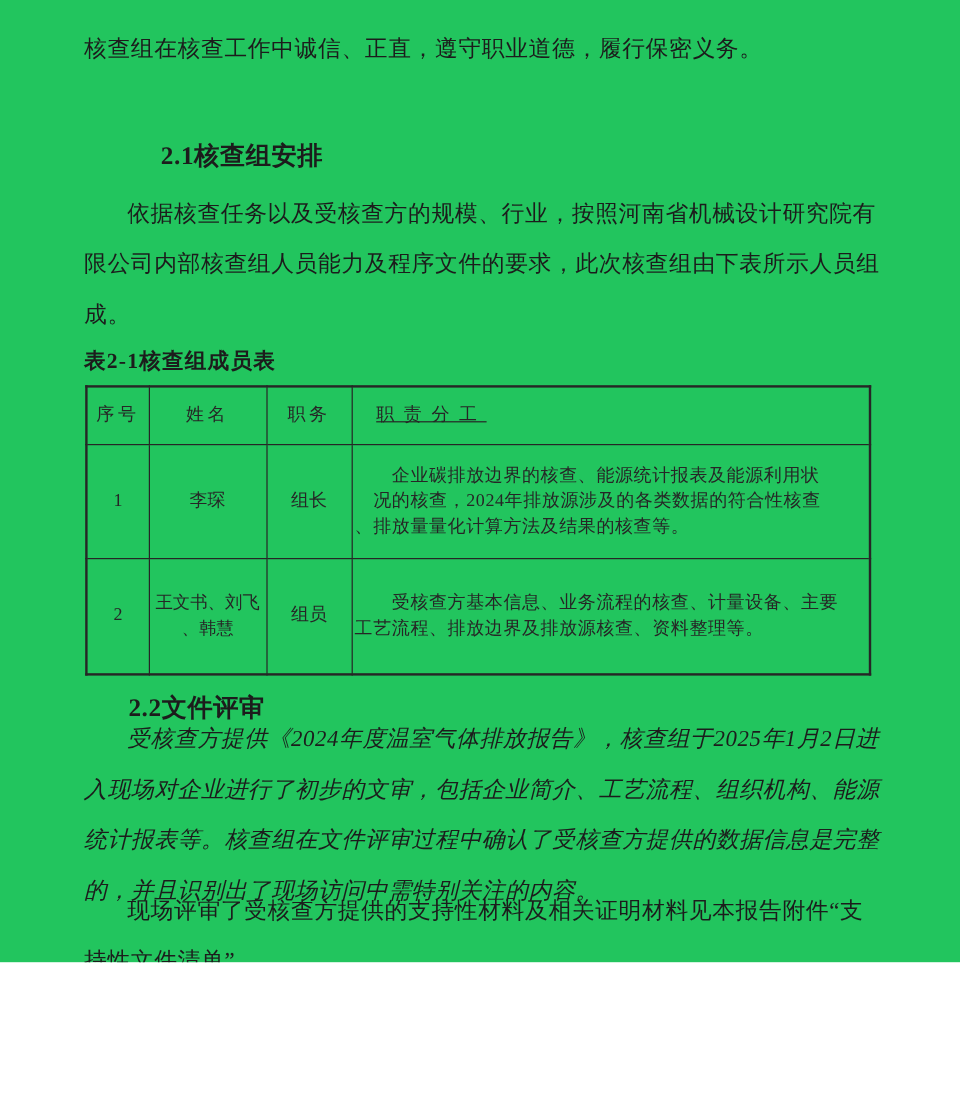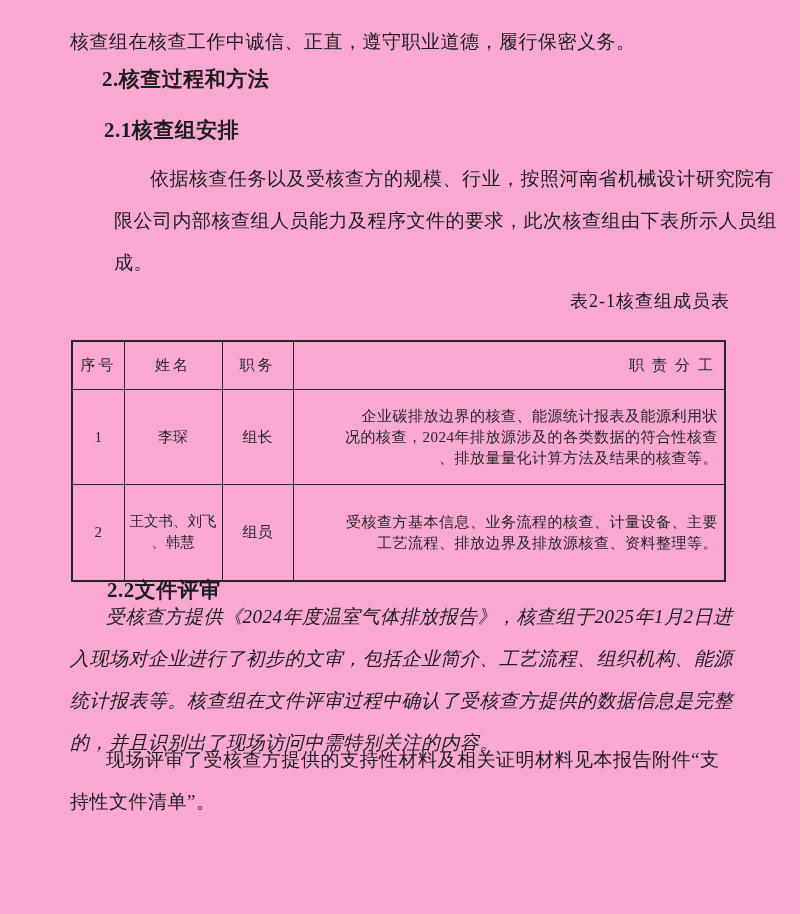--- a/index.html
+++ b/index.html
@@ -3,22 +3,22 @@
 <meta charset="utf-8">
 <style>
   html, body {
     margin: 0;
     padding: 0;
     background: #ffffff;
   }
   .page {
     position: relative;
     width: 800px;
-    height: 914px;
-    background: #f9a8d4;
+    height: 802px;
+    background: #22c55e;
     overflow: hidden;
     font-family: "Liberation Serif", "DejaVu Serif", serif;
     color: #1c1c1c;
   }
   .para {
     position: absolute;
     left: 70px;
     width: 668px;
     font-size: 19px;
     line-height: 42px;
@@ -33,80 +33,79 @@
     font-size: 21px;
     line-height: 26px;
     letter-spacing: 0.5px;
     white-space: nowrap;
   }
   .tbl-title {
     position: absolute;
     top: 290px;
     left: 70px;
     width: 660px;
-    text-align: right;
-    font-weight: normal;
+    text-align: left;
+    font-weight: bold;
     font-size: 18px;
     line-height: 22px;
     letter-spacing: 1px;
   }
   table.team {
     position: absolute;
-    top: 340px;
+    top: 321px;
     left: 71px;
     width: 655px;
     border-collapse: collapse;
     table-layout: fixed;
     border: 2px solid #262626;
   }
   table.team td {
     border: 1.5px solid #262626;
     font-size: 15px;
     line-height: 21px;
     vertical-align: middle;
     padding: 2px 3px;
     color: #262626;
     overflow: hidden;
   }
   .hrow td { height: 43px; letter-spacing: 3px; }
   .r1 td { height: 90px; }
   .r2 td { height: 91px; }
   .center { text-align: center; }
   .duty-h {
-    text-align: right;
+    text-align: left;
     padding-left: 20px !important;
     letter-spacing: 8px !important;
+    text-decoration: underline;
   }
   .duty {
     white-space: pre-line;
-    text-align: right;
+    text-align: left;
     padding: 2px 6px 2px 2px !important;
     letter-spacing: 0.5px;
   }
   .name-cell {
     white-space: pre-line;
     text-align: center;
     font-size: 14.5px !important;
     letter-spacing: 0 !important;
     padding: 2px 0 !important;
-    font-family: Liberation Mono, monospace;
   }
 </style>
 </head>
 <body>
 
 <div class="page">
 
   <div class="para" style="top:21px;">核查组在核查工作中诚信、正直，遵守职业道德，履行保密义务。</div>
 
-  <div class="heading" style="top:66px; left:102px;">2.核查过程和方法</div>
 
-  <div class="heading" style="top:117px; left:104px;">2.1核查组安排</div>
+  <div class="heading" style="top:117px; left:134px;">2.1核查组安排</div>
 
-  <div class="para indent" style="top:158px;margin-left:44px;">依据核查任务以及受核查方的规模、行业，按照河南省机械设计研究院有
+  <div class="para indent" style="top:158px;">依据核查任务以及受核查方的规模、行业，按照河南省机械设计研究院有
 限公司内部核查组人员能力及程序文件的要求，此次核查组由下表所示人员组
 成。</div>
 
   <div class="tbl-title">表2-1核查组成员表</div>
 
   <table class="team">
     <colgroup>
       <col style="width:52px">
       <col style="width:98px">
       <col style="width:71px">

